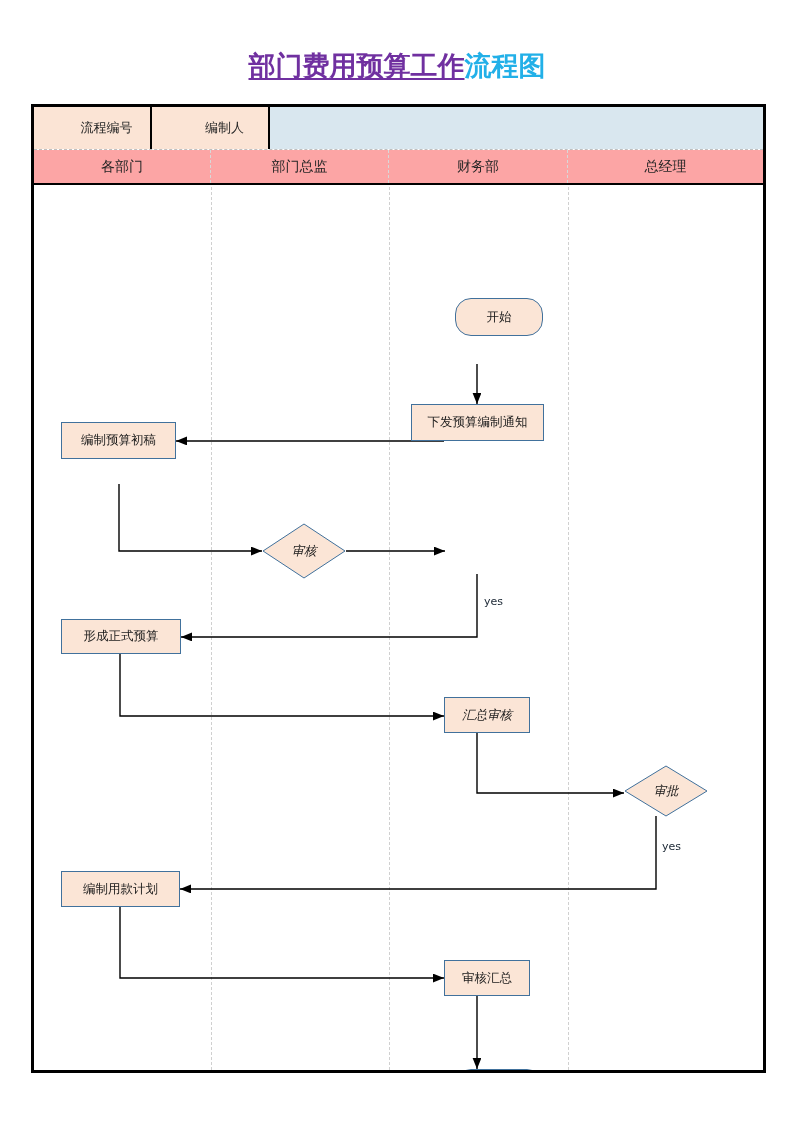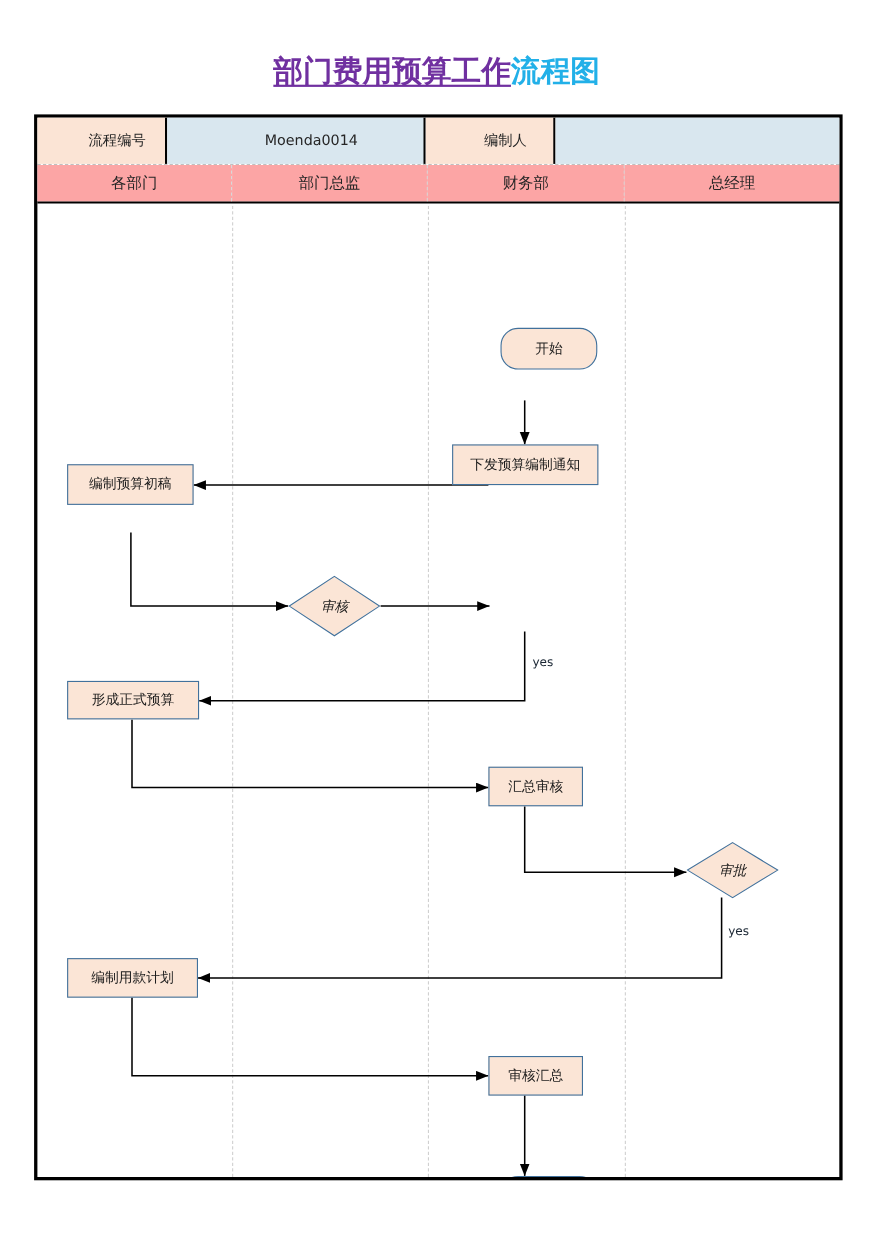--- a/index.html
+++ b/index.html
@@ -172,21 +172,20 @@
 <body>
 
 <div id="title-wrap">
   <span class="title-part" id="title-main">部门费用预算工作</span><span class="title-part" id="title-sub">流程图</span>
 </div>
 
 <div id="chart-frame">
 
   <div id="header-row-1">
     <div class="h1cell peach h1sep" style="width:118px;">流程编号</div>
-    <div class="h1cell blue h1sep" style="width:235px;">Moenda0014</div>
     <div class="h1cell peach h1sep" style="width:118px;">编制人</div>
     <div class="h1cell blue" style="flex:1;"></div>
   </div>
 
   <div id="header-row-2">
     <div class="h2cell" style="width:177px;">各部门</div>
     <div class="h2cell" style="width:178px;">部门总监</div>
     <div class="h2cell" style="width:179px;">财务部</div>
     <div class="h2cell" style="flex:1;">总经理</div>
   </div>
@@ -236,21 +235,21 @@
     <div class="diamond-wrap" style="left:228px; top:336px; width:84px; height:56px;">
       <svg class="diamond-shape" viewBox="0 0 84 56" preserveAspectRatio="none">
         <polygon points="42,1 83,28 42,55 1,28" fill="#FBE5D6" stroke="#41719C" stroke-width="1"></polygon>
       </svg>
       <span class="diamond-label">审核</span>
     </div>
 
 
     <div class="node" style="left:27px; top:432px; width:120px; height:35px;">形成正式预算</div>
 
-    <div class="node" style="left:410px; top:510px; width:86px; height:36px;">汇总审核</div>
+    <div class="node" style="left:410px; top:510px; width:86px; height:36px;font-style:italic;">汇总审核</div>
 
     <div class="diamond-wrap" style="left:590px; top:578px; width:84px; height:52px;">
       <svg class="diamond-shape" viewBox="0 0 84 52" preserveAspectRatio="none">
         <polygon points="42,1 83,26 42,51 1,26" fill="#FBE5D6" stroke="#41719C" stroke-width="1"></polygon>
       </svg>
       <span class="diamond-label">审批</span>
     </div>
 
     <div class="node" style="left:27px; top:684px; width:119px; height:36px;">编制用款计划</div>
 

